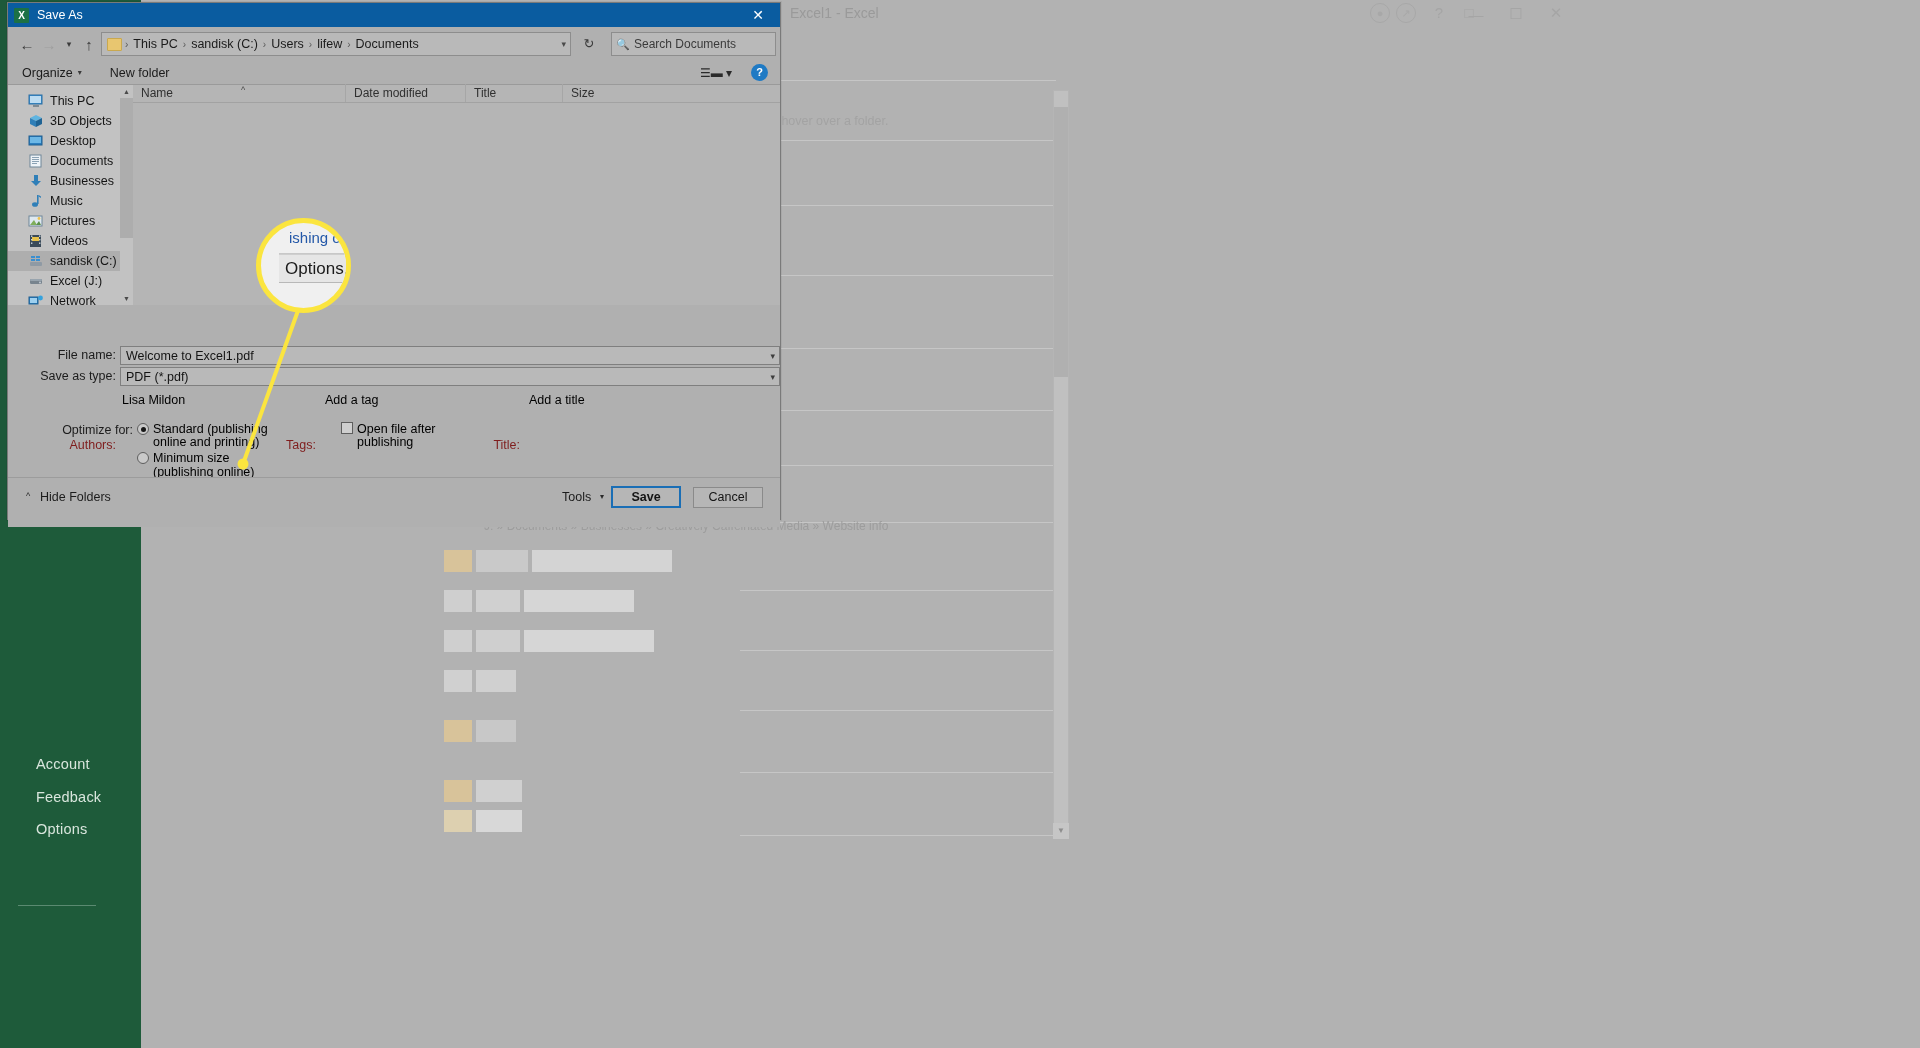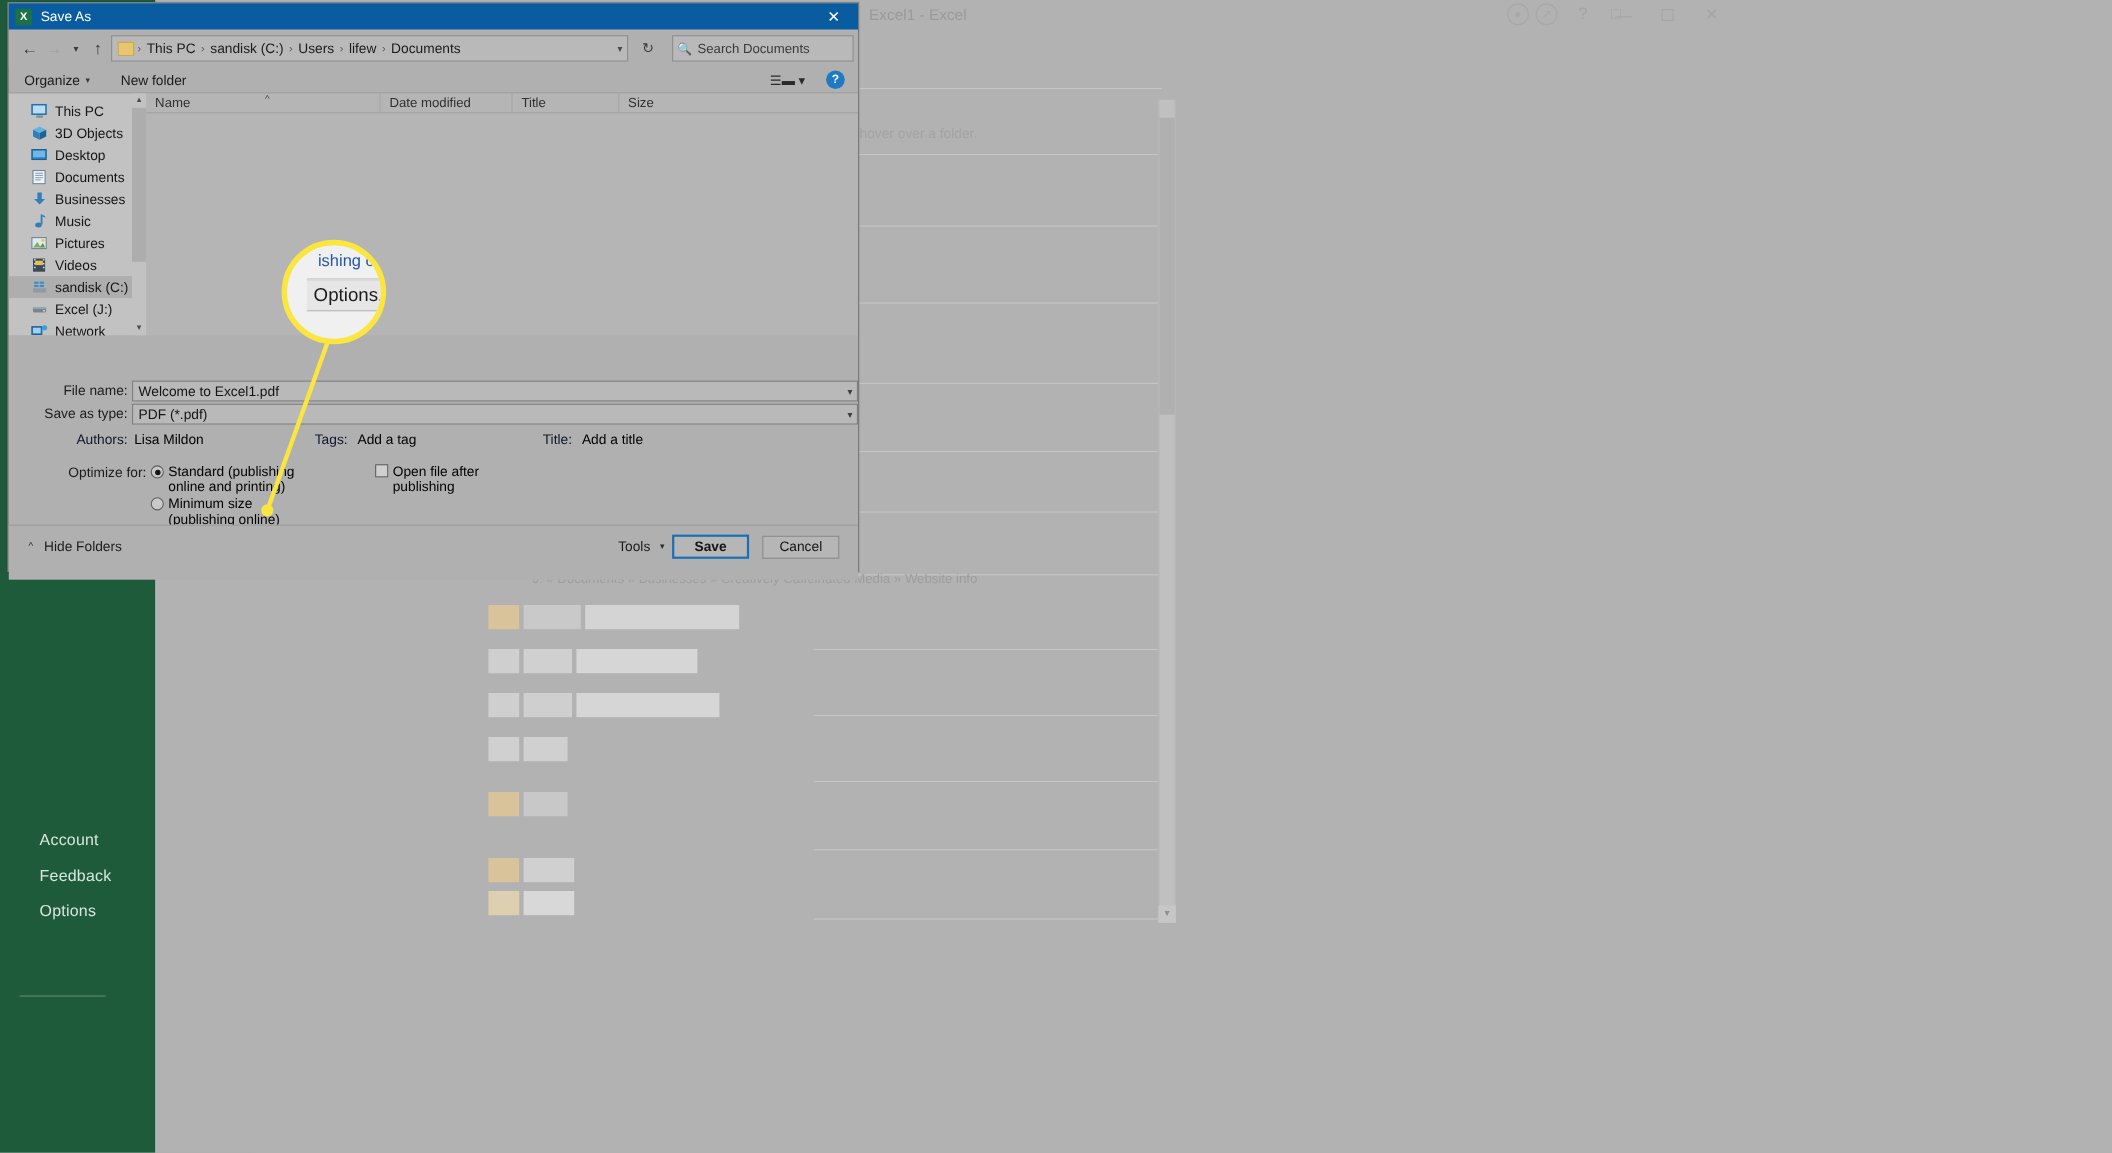--- a/index.html
+++ b/index.html
@@ -199,21 +199,21 @@
   }
   .field {
     position: absolute; height: 19px; background: #b9b9b9;
     border: 1px solid #7f7f7f; display: flex; align-items: center;
   }
   .field .val { font-size: 12.5px; color: #141414; padding-left: 5px; }
   .field .fchev {
     position: absolute; right: 4px; font-size: 9px; color: #3d3d3d;
   }
   .blue { color: #000000; font-size: 12.5px; }
-  .dim-lbl { color: #0f172a; }
+  .dim-lbl { color: #7f1d1d; margin-top: 45px; }
   .radio {
     position: absolute; width: 12px; height: 12px; border-radius: 50%;
     border: 1px solid #5e5e5e; background: #c9c9c9;
   }
   .radio.on::after {
     content: ''; position: absolute; left: 2.5px; top: 2.5px;
     width: 5px; height: 5px; border-radius: 50%; background: #161616;
   }
   .chk {
     position: absolute; width: 12px; height: 12px;

